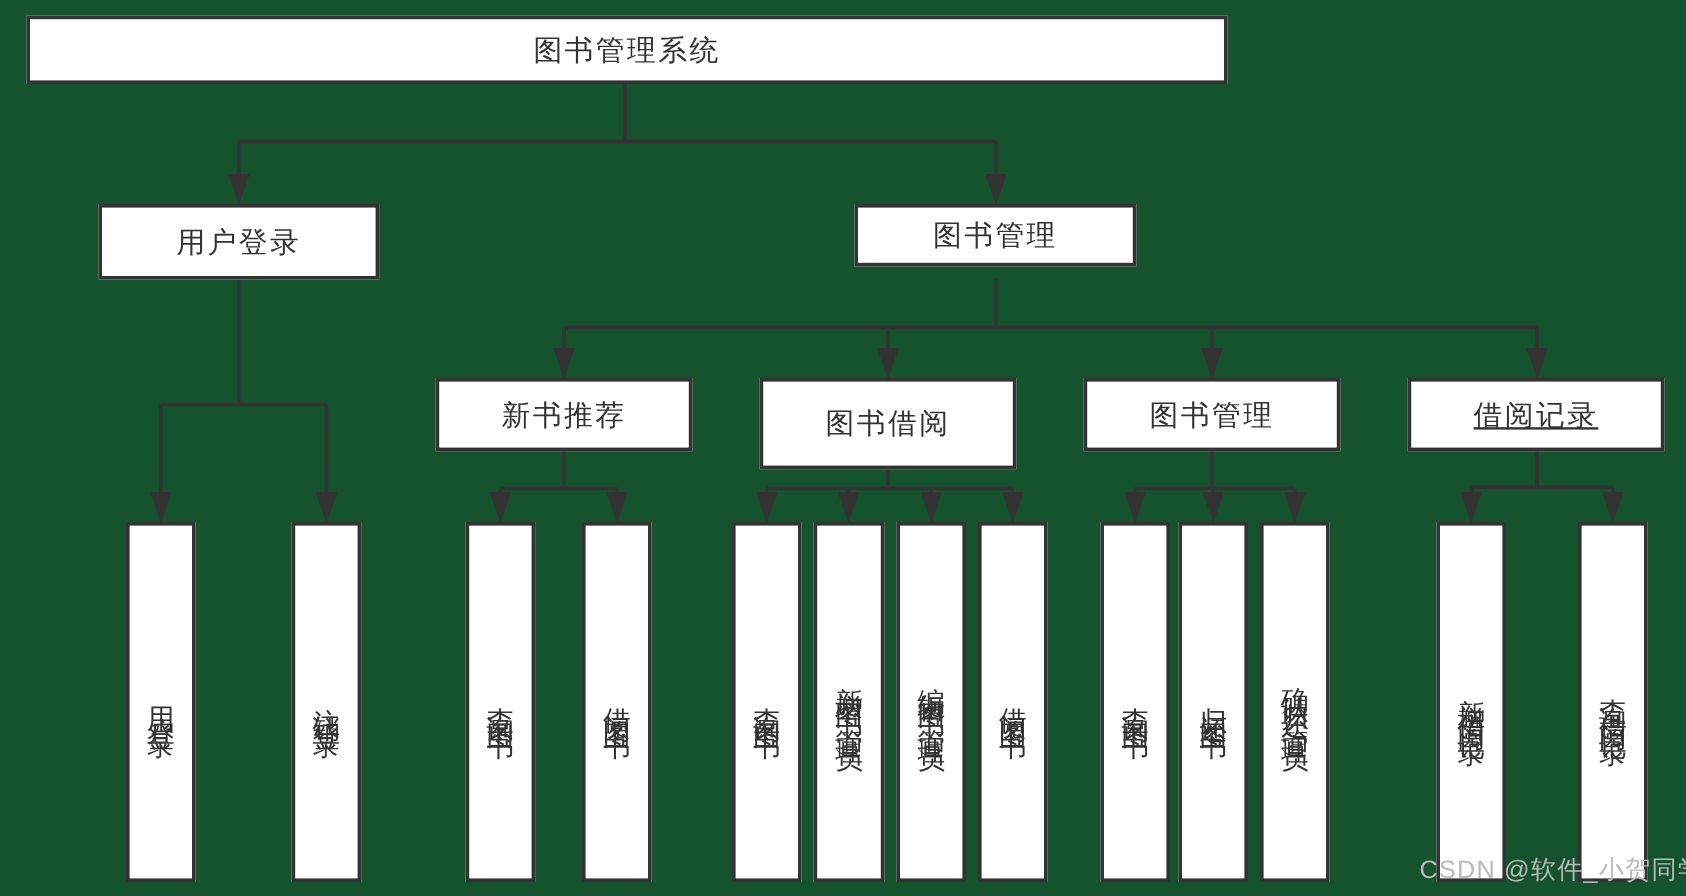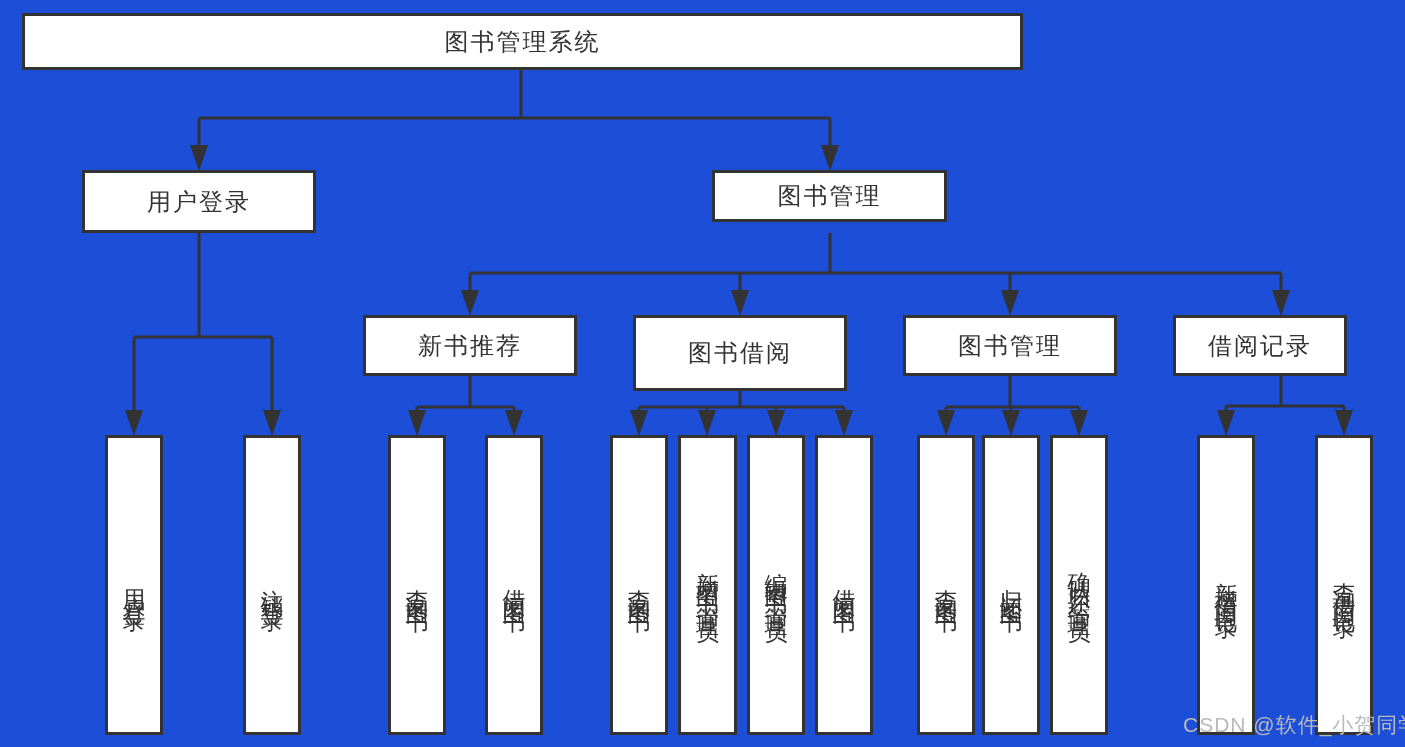--- a/index.html
+++ b/index.html
@@ -1,20 +1,20 @@
 <!DOCTYPE html>
 <html><head>
 <meta charset="utf-8">
 <style>
   html, body { margin: 0; padding: 0; background: #ffffff; }
   .canvas {
     position: relative;
     width: 1405px;
     height: 747px;
-    background: #1d4ed8;
+    background: #14532d;
     overflow: hidden;
     font-family: "Liberation Sans", sans-serif;
     color: #333333;
   }
   .connector-layer {
     position: absolute;
     left: 0; top: 0;
     width: 1405px; height: 747px;
     pointer-events: none;
   }
@@ -116,21 +116,21 @@
 
   <div class="node h-node" style="left:363px; top:315px; width:214px; height:61px;">
     <span class="node-label">新书推荐</span>
   </div>
   <div class="node h-node" style="left:633px; top:315px; width:214px; height:76px;">
     <span class="node-label">图书借阅</span>
   </div>
   <div class="node h-node" style="left:903px; top:315px; width:214px; height:61px;">
     <span class="node-label">图书管理</span>
   </div>
-  <div class="node h-node" style="left:1173px; top:315px; width:174px; height:61px;">
+  <div class="node h-node" style="left:1173px; top:315px; width:214px; height:61px;text-decoration:underline;">
     <span class="node-label">借阅记录</span>
   </div>
 
   <div class="node v-node" style="left:105px; top:435px; width:58px; height:300px;">
     <span class="leaf-label">用户登录</span>
   </div>
   <div class="node v-node" style="left:243px; top:435px; width:58px; height:300px;">
     <span class="leaf-label">注销登录</span>
   </div>
 

